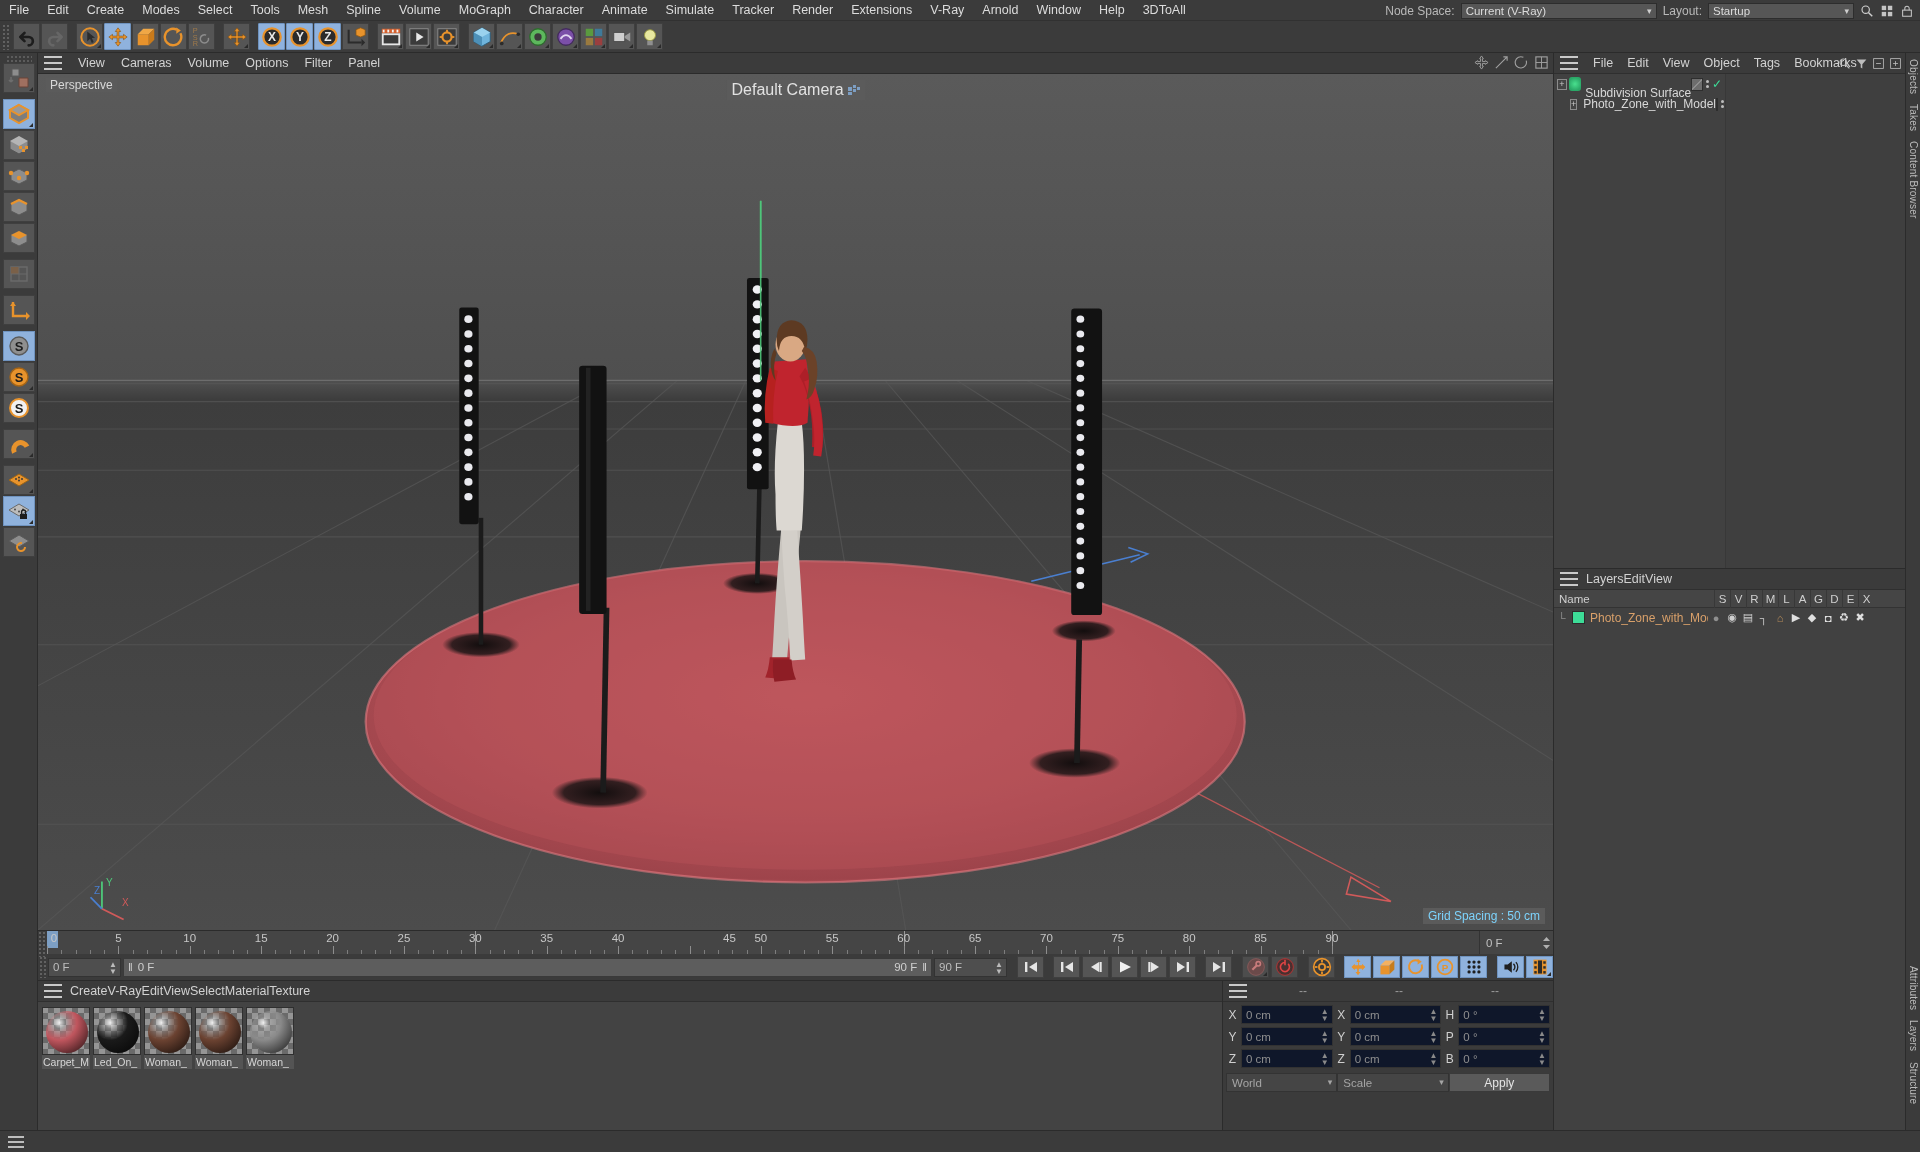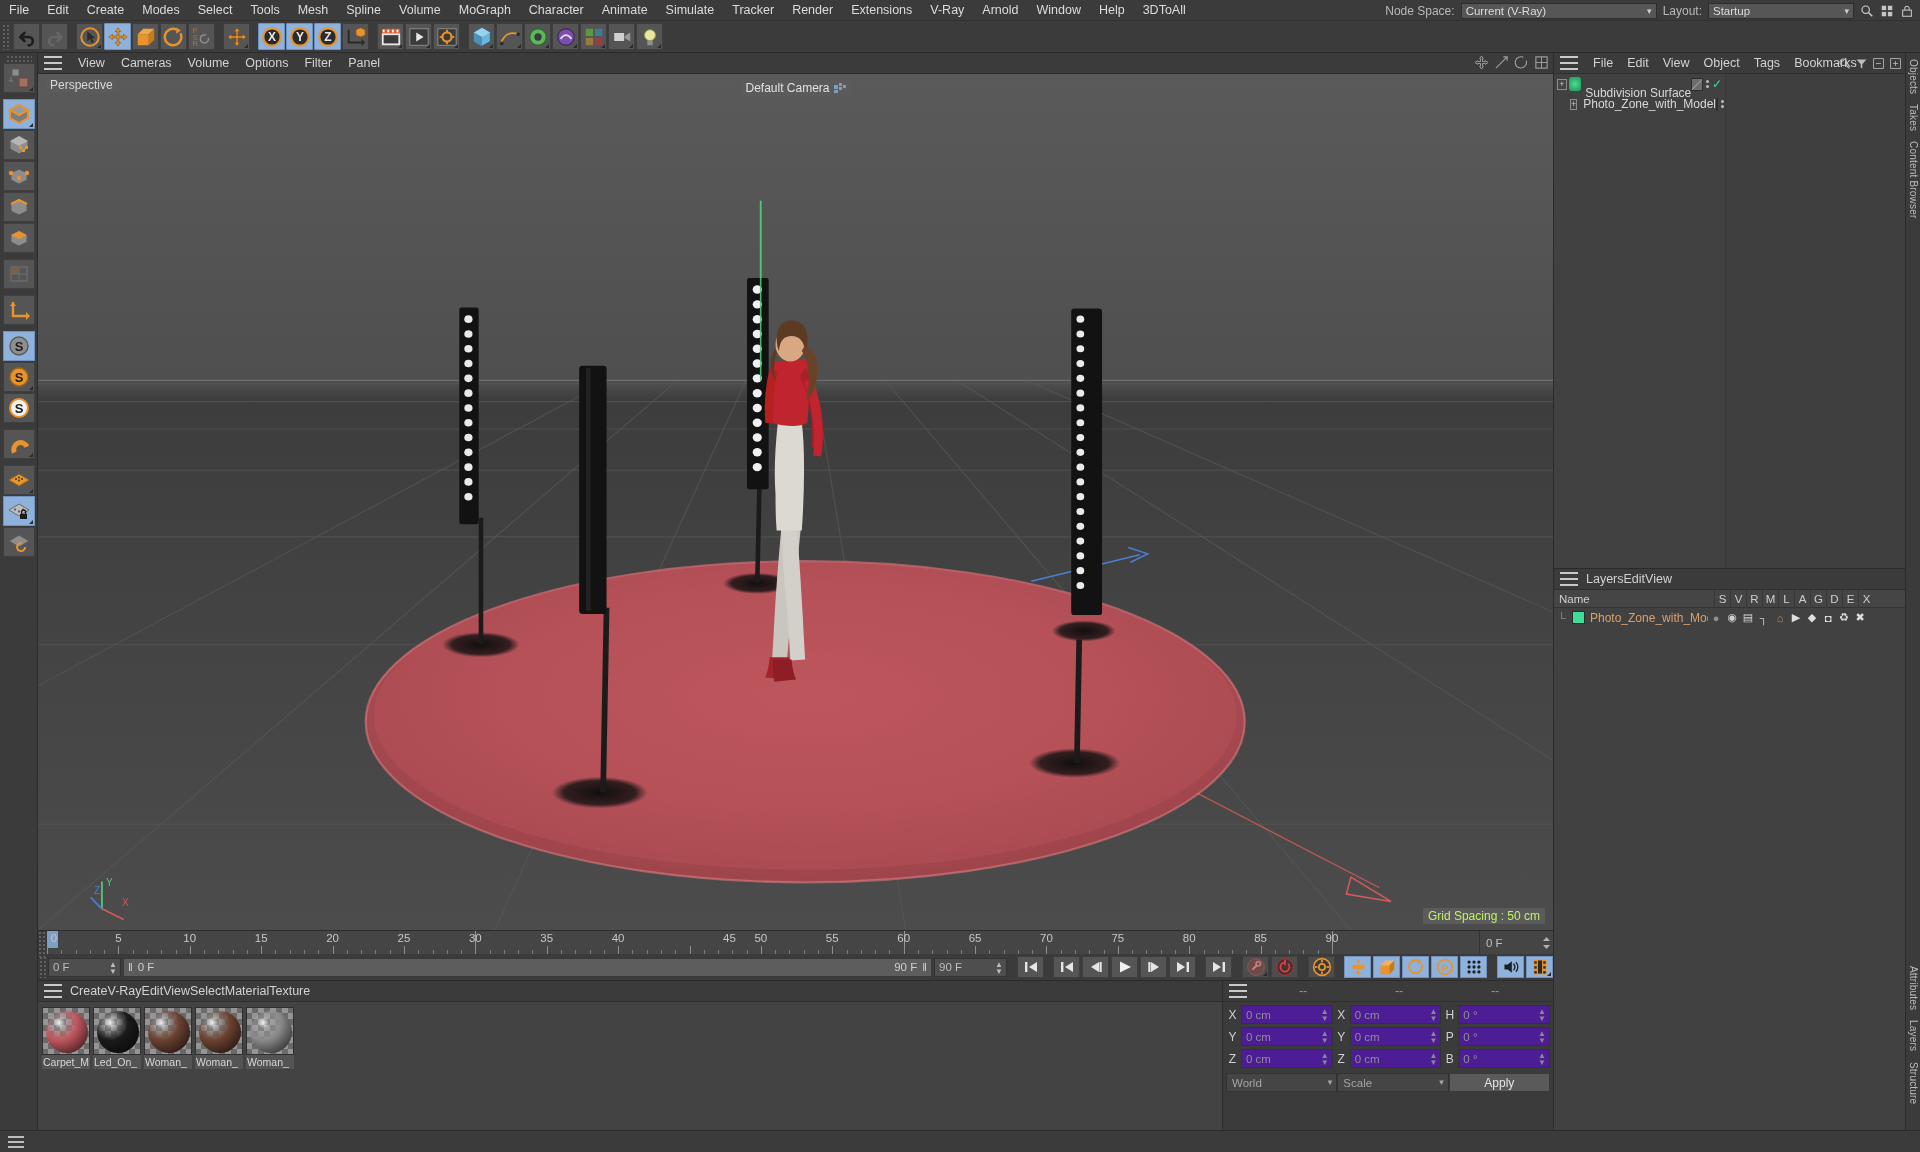--- a/index.html
+++ b/index.html
@@ -77,23 +77,23 @@
   .vpmenu { height:21px; background:#3b3b3b; display:flex; align-items:center; border-bottom:1px solid #2b2b2b;
             flex:0 0 21px; position:relative;}
   .hamb { width:18px;height:14px;display:flex;flex-direction:column;justify-content:space-between;margin:0 8px 0 6px;}
   .hamb i{display:block;height:2px;background:#c9c9c9;width:100%;}
   .vpmenu .mi{padding:0 8px;font-size:12.5px;line-height:21px;}
   .vp-right{position:absolute;right:4px;top:2px;display:flex;gap:5px;align-items:center;}
   .vpi{width:15px;height:15px;opacity:.8;}
 
   .viewport { flex:1 1 auto; position:relative; background:#4a4a4a; overflow:hidden; min-height:0;}
   .vp-label{position:absolute;left:8px;top:4px;font-size:12px;color:#d8d8d8;background:#5b5b5b;padding:0 4px;}
-  .vp-cam{position:absolute;left:50%;top:6px;transform:translateX(-50%);font-size:12px;color:#e2e2e2;
+  .vp-cam{position:absolute;left:50%;top:6px;transform:translateX(-50%);font-size:16px;color:#e2e2e2;
           background:#5b5b5b;padding:1px 5px;display:flex;align-items:center;gap:4px;}
-  .vp-grid{position:absolute;right:8px;bottom:6px;font-size:12px;color:#bef264;background:#5b5b5b;padding:1px 5px;}
+  .vp-grid{position:absolute;right:8px;bottom:6px;font-size:12px;color:#7dd3fc;background:#5b5b5b;padding:1px 5px;}
 
   
   .ruler{height:24px;background:#3b3b3b;flex:0 0 24px;position:relative;border-top:1px solid #2b2b2b;display:flex;}
   .ruler .grip{flex:0 0 9px;}
   .rulerbody{position:relative;flex:1 1 auto;background:#454545;overflow:hidden;}
   .rtick{position:absolute;bottom:0;width:1px;background:#8d8d8d;}
   .rlabel{position:absolute;top:1px;font-size:11.5px;color:#c7c7c7;transform:translateX(-50%);}
   .greenline{position:absolute;top:0;bottom:0;width:1px;background:#9a9a9a;}
   .playhead{position:absolute;top:0;height:17px;width:11px;background:#7d9fc4;}
   .rfield{flex:0 0 60px;background:#454545;display:flex;align-items:center;padding-left:6px;font-size:11.5px;color:#c0c0c0;border-left:1px solid #333;}
@@ -121,21 +121,21 @@
   .matball{position:absolute;left:3px;top:3px;width:42px;height:42px;border-radius:50%;}
   .matname{font-size:10.5px;color:#d6d6d6;background:#545454;width:48px;height:14px;line-height:14px;
            overflow:hidden;white-space:nowrap;text-align:left;padding-left:1px;}
 
   .coordmgr{width:330px;flex:0 0 330px;display:flex;flex-direction:column;background:#3b3b3b;}
   .coordhead{height:21px;display:flex;align-items:center;gap:0;border-bottom:1px solid #2f2f2f;}
   .cdash{font-size:12px;color:#9a9a9a;text-align:center;}
   .coordrows{padding:3px 3px 0 3px;}
   .crow{display:flex;align-items:center;gap:2px;margin-bottom:3px;}
   .clab{width:13px;text-align:center;font-size:12px;color:#cfcfcf;}
-  .cfield{flex:1 1 0;height:19px;background:#4c1d95;border:1px solid #323232;display:flex;align-items:center;
+  .cfield{flex:1 1 0;height:19px;background:#0f172a;border:1px solid #323232;display:flex;align-items:center;
           padding:0 4px;font-size:11.5px;color:#8f8f8f;position:relative;min-width:0;}
   .cfield .sp{position:absolute;right:3px;top:2px;font-size:8px;color:#8a8a8a;line-height:7px;}
   .crow2{display:flex;padding:2px 3px;}
   .csel{flex:1 1 0;height:19px;background:#454545;border:1px solid #333;color:#a5a5a5;font-size:11.5px;
         display:flex;align-items:center;padding:0 5px;position:relative;}
   .csel .caret{position:absolute;right:4px;top:3px;font-size:9px;}
   .capply{flex:1 1 0;height:19px;background:#5a5a5a;border:1px solid #3a3a3a;color:#e4e4e4;font-size:12px;
           display:flex;align-items:center;justify-content:center;}
 
   

